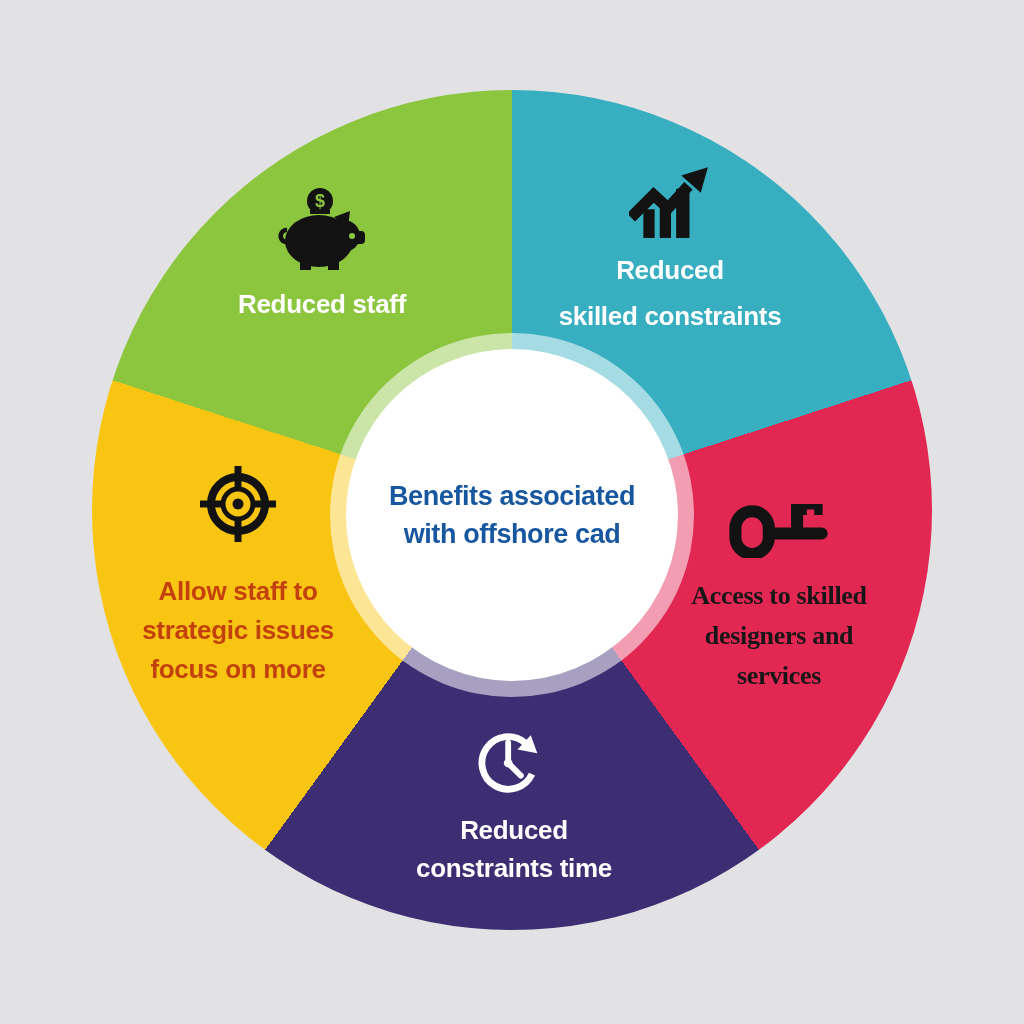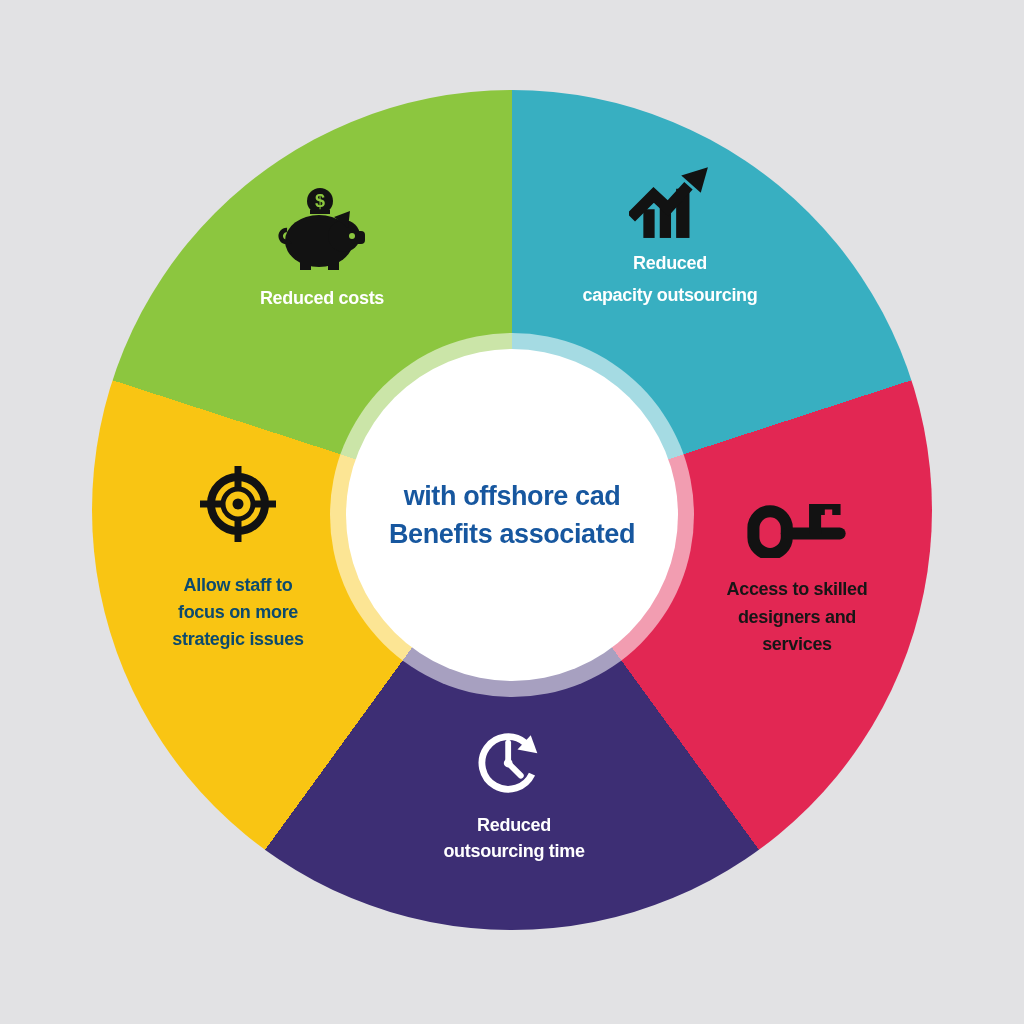--- a/index.html
+++ b/index.html
@@ -5,25 +5,25 @@
   html,body{margin:0;padding:0;}
   body{font-family:"Liberation Sans",sans-serif;}
   .stage{position:relative;width:1024px;height:1024px;overflow:hidden;background:#e2e2e4;}
   .pie{position:absolute;left:92px;top:90px;width:840px;height:840px;border-radius:50%;}
   .inner-ring{position:absolute;left:330px;top:333px;width:364px;height:364px;border-radius:50%;
               background:rgba(255,255,255,0.55);}
   .center-circle{position:absolute;left:346px;top:349px;width:332px;height:332px;border-radius:50%;
                  background:#ffffff;display:flex;flex-direction:column;align-items:center;justify-content:center;}
   .center-circle span{display:block;font-size:27px;font-weight:700;line-height:1.42;letter-spacing:-0.4px;white-space:nowrap;}
   .seg-content{position:absolute;text-align:center;font-weight:700;}
-  .seg-content .lines span{display:block;font-size:18px;letter-spacing:-0.3px;white-space:nowrap;}
+  .seg-content .lines span{display:block;font-size:26px;letter-spacing:-0.3px;white-space:nowrap;}
   .seg-teal{left:505px;top:158px;width:330px;}
   .seg-teal .lines{margin-top:8px;}
   .seg-teal .lines span{line-height:1.75;}
-  .seg-pink{left:637px;top:498px;width:320px;}
+  .seg-pink{left:619px;top:498px;width:320px;font-family:Liberation Serif, serif;}
   .seg-pink .lines{margin-top:18px;}
   .seg-pink .lines span{line-height:1.54;}
   .seg-purple{left:349px;top:728px;width:330px;}
   .seg-purple .lines{margin-top:14px;}
   .seg-purple .lines span{line-height:1.46;}
   .seg-yellow{left:83px;top:466px;width:310px;}
   .seg-yellow .lines{margin-top:30px;}
   .seg-yellow .lines span{line-height:1.5;}
   .seg-green{left:182px;top:186px;width:280px;}
   .seg-green .lines{margin-top:14px;}
@@ -33,35 +33,35 @@
 </style>
 </head>
 <body>
 
 <div class="stage" style="background: rgb(226, 226, 228);">
 
   <div class="pie" id="pie" style="background: conic-gradient(rgb(56, 175, 193) 0deg, rgb(56, 175, 193) 72deg, rgb(226, 39, 83) 72deg, rgb(226, 39, 83) 144deg, rgb(61, 46, 116) 144deg, rgb(61, 46, 116) 216deg, rgb(249, 197, 19) 216deg, rgb(249, 197, 19) 288deg, rgb(140, 198, 63) 288deg, rgb(140, 198, 63) 360deg);"></div>
   <div class="inner-ring"></div>
 
   <div class="center-circle" id="centerCircle" style="color: rgb(23, 87, 159); background: rgb(255, 255, 255);">
+    <span>Benefits associated</span>
     <span>with offshore cad</span>
-    <span>Benefits associated</span>
   </div>
 
   <div class="seg-content seg-teal" style="color: rgb(255, 255, 255);">
     <svg class="icon" width="82" height="82" viewBox="0 0 80 80">
       <rect x="14" y="50" width="11" height="28" fill="#121212"></rect>
       <rect x="30" y="42" width="11" height="36" fill="#121212"></rect>
       <rect x="46" y="30" width="13" height="48" fill="#121212"></rect>
       <polyline points="2,58 24,36 38,49 58,27" fill="none" stroke="#121212" stroke-width="11" stroke-linejoin="miter"></polyline>
       <polygon points="77,9 70,34 51,17" fill="#121212"></polygon>
     </svg>
     <div class="lines">
       <span>Reduced</span>
-      <span>capacity outsourcing</span>
+      <span>skilled constraints</span>
     </div>
   </div>
 
   <div class="seg-content seg-pink" style="color: rgb(22, 22, 22);">
     <svg class="icon" width="102" height="60" viewBox="0 0 110 64">
       <rect x="8" y="14" width="36" height="46" rx="18" fill="none" stroke="#121212" stroke-width="13"></rect>
       <line x1="44" y1="38" x2="101" y2="38" stroke="#121212" stroke-width="13" stroke-linecap="round"></line>
       <path d="M68,38 L68,6 L102,6 L102,18 L93,18 L93,12 L85,12 L85,18 L81,18 L81,38 Z" fill="#121212"></path>
     </svg>
     <div class="lines">
@@ -74,53 +74,53 @@
   <div class="seg-content seg-purple" style="color: rgb(255, 255, 255);">
     <svg class="icon" width="82" height="70" viewBox="0 0 84 72">
       <path d="M60.5,47.4 A27,27 0 1 1 53.4,15.3" fill="none" stroke="#ffffff" stroke-width="7"></path>
       <polygon points="66,26 59.2,7.4 45.6,22.2" fill="#ffffff"></polygon>
       <line x1="36" y1="36" x2="36" y2="15" stroke="#ffffff" stroke-width="6" stroke-linecap="round"></line>
       <line x1="36" y1="36" x2="49" y2="49" stroke="#ffffff" stroke-width="6" stroke-linecap="round"></line>
       <circle cx="36" cy="36" r="4.5" fill="#ffffff"></circle>
     </svg>
     <div class="lines">
       <span>Reduced</span>
-      <span>outsourcing time</span>
+      <span>constraints time</span>
     </div>
   </div>
 
-  <div class="seg-content seg-yellow" style="color: #0c4a6e;">
+  <div class="seg-content seg-yellow" style="color: #c2410c;">
     <svg class="icon" width="76" height="76" viewBox="0 0 76 76">
       <circle cx="38" cy="38" r="27" fill="none" stroke="#121212" stroke-width="8"></circle>
       <circle cx="38" cy="38" r="15" fill="none" stroke="#121212" stroke-width="5"></circle>
       <circle cx="38" cy="38" r="5.5" fill="#121212"></circle>
       <line x1="38" y1="0" x2="38" y2="25" stroke="#121212" stroke-width="7"></line>
       <line x1="38" y1="51" x2="38" y2="76" stroke="#121212" stroke-width="7"></line>
       <line x1="0" y1="38" x2="25" y2="38" stroke="#121212" stroke-width="7"></line>
       <line x1="51" y1="38" x2="76" y2="38" stroke="#121212" stroke-width="7"></line>
     </svg>
     <div class="lines">
       <span>Allow staff to</span>
+      <span>strategic issues</span>
       <span>focus on more</span>
-      <span>strategic issues</span>
     </div>
   </div>
 
   <div class="seg-content seg-green" style="color: rgb(255, 255, 255);">
     <svg class="icon" width="100" height="86" viewBox="0 0 100 86">
       <circle cx="48" cy="15" r="13" fill="#121212"></circle>
       <text x="48" y="21" text-anchor="middle" font-size="18" font-weight="bold" class="accent-green">$</text>
       <ellipse cx="47" cy="55" rx="34" ry="26" fill="#121212"></ellipse>
       <circle cx="72" cy="50" r="16" fill="#121212"></circle>
       <rect x="79" y="45" width="14" height="13" rx="4" fill="#121212"></rect>
       <polygon points="62,31 78,25 76,42" fill="#121212"></polygon>
       <circle cx="80" cy="50" r="3" class="accent-green"></circle>
       <rect x="28" y="72" width="11" height="12" fill="#121212"></rect>
       <rect x="56" y="72" width="11" height="12" fill="#121212"></rect>
       <path d="M15,44 a6,6 0 1 0 3,11" fill="none" stroke="#121212" stroke-width="4.5"></path>
       <rect x="38" y="24" width="20" height="4" fill="#121212"></rect>
     </svg>
     <div class="lines">
-      <span>Reduced costs</span>
+      <span>Reduced staff</span>
     </div>
   </div>
 
 </div>
 
 </body></html>

